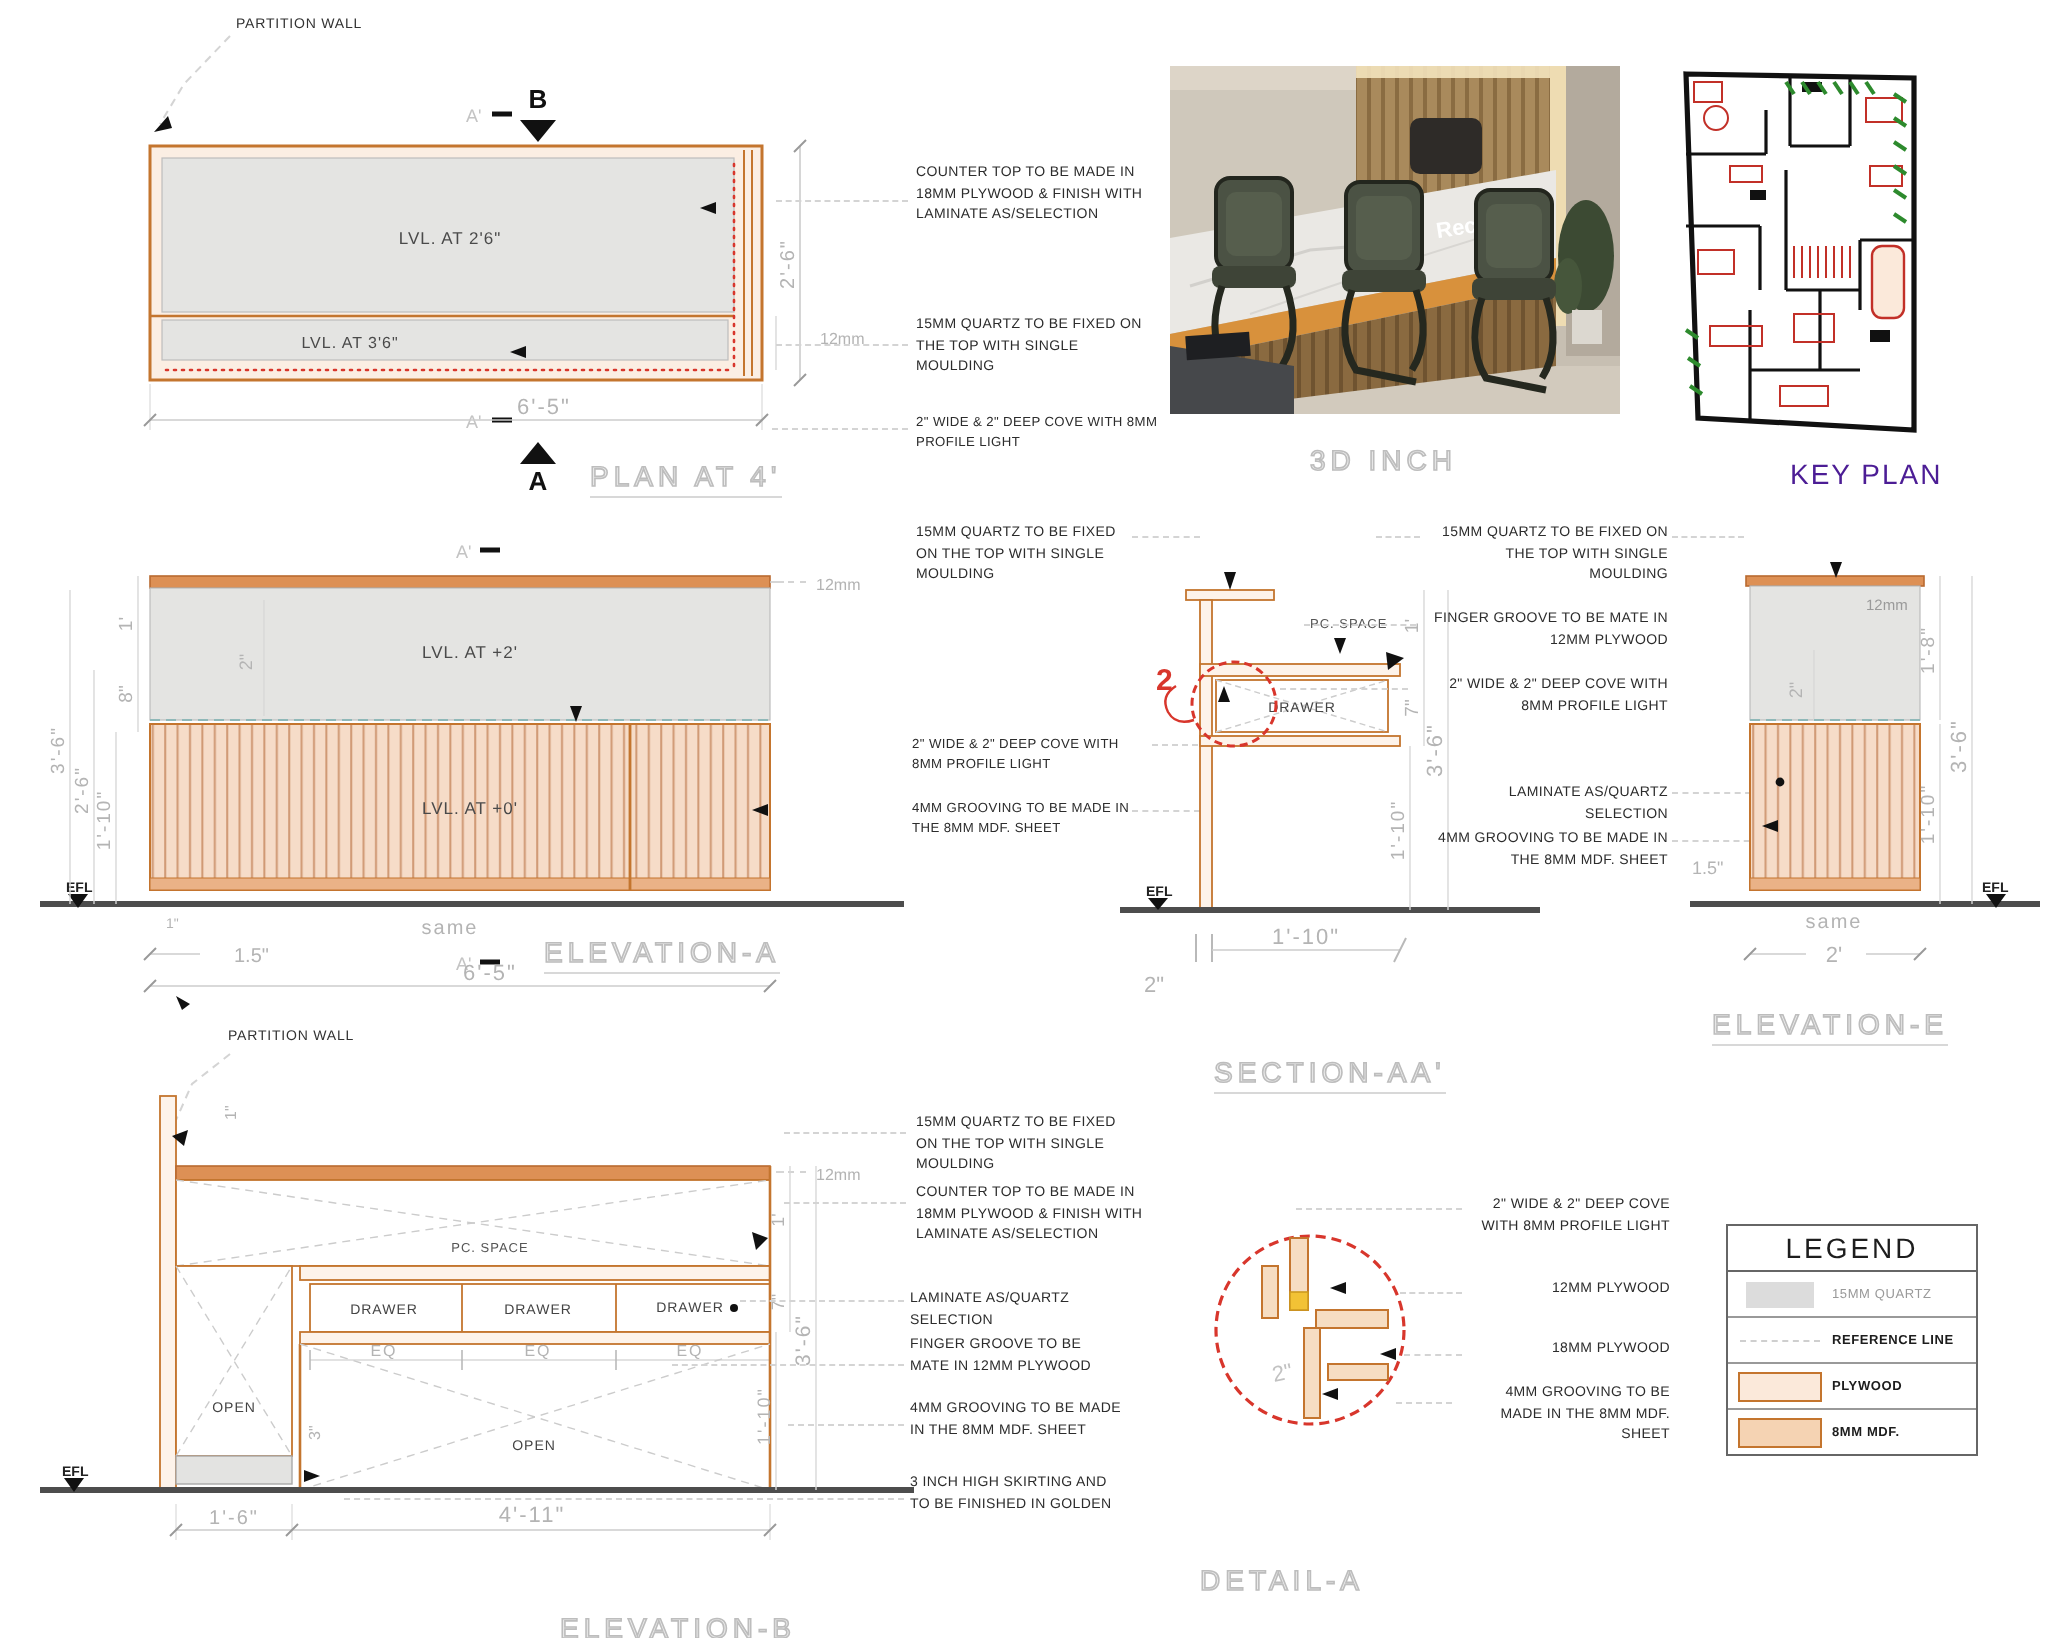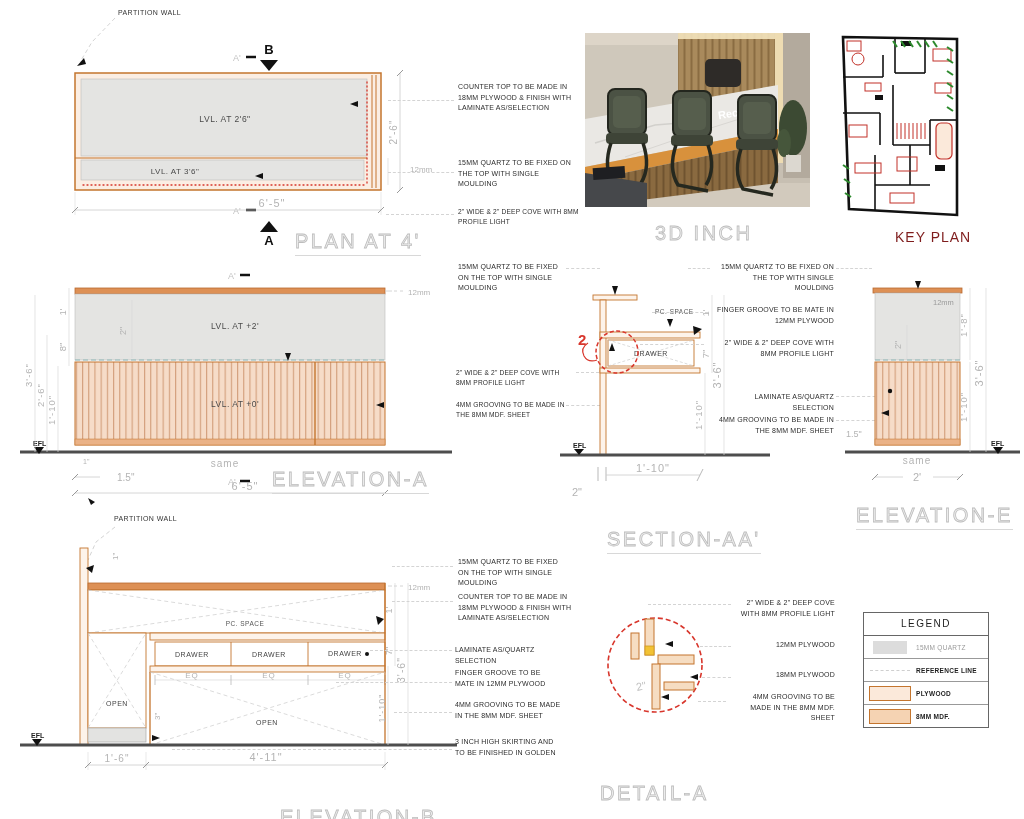--- a/index.html
+++ b/index.html
@@ -4,26 +4,26 @@
 <style>
   html,body{margin:0;padding:0;background:#fff}
   .canvas{position:relative;width:1024px;height:819px;background:#fff;overflow:hidden;
           font-family:"Liberation Sans",sans-serif}
   svg{position:absolute;overflow:visible}
   svg text{font-family:"Liberation Sans",sans-serif}
   .ann{position:absolute;font-size:7px;line-height:1.5;letter-spacing:.2px;color:#2c2c2c}
   .ann.r{text-align:right}
   .ptn{position:absolute;font-size:7px;letter-spacing:.4px;color:#333}
   .leader{position:absolute;border-top:1px dashed #d4d4d4;height:0}
-  .title{position:absolute;font-size:20px;letter-spacing:2.5px;color:#ececec;
+  .title{position:absolute;font-size:14px;letter-spacing:2.5px;color:#ececec;
          -webkit-text-stroke:.8px #bdbdbd;white-space:nowrap}
   .title.u{border-bottom:1.5px solid #d8d8d8;padding-bottom:2px}
-  .title.red{color:#7f1d1d;-webkit-text-stroke:0;letter-spacing:1px;font-size:14px}
+  .title.red{color:#4c1d95;-webkit-text-stroke:0;letter-spacing:1px;font-size:14px}
   .legend{position:absolute;left:863px;top:612px;width:124px;border:1px solid #666;background:#fff}
-  .legend .hdr{height:22px;line-height:22px;text-align:center;font-size:10px;letter-spacing:1.5px;
+  .legend .hdr{height:22px;line-height:22px;text-align:center;font-size:14px;letter-spacing:1.5px;
                color:#1d1d1d;border-bottom:1px solid #666}
   .legend .row{display:flex;align-items:center;height:22px;border-bottom:1px solid #999}
   .legend .row:last-child{border-bottom:none}
   .legend .swc{width:52px;display:flex;justify-content:center;align-items:center}
   .legend .lbl{flex:1;font-size:6.5px;font-weight:bold;color:#1d1d1d;letter-spacing:.3px}
   .legend .row.muted .lbl{color:#9a9a9a;font-weight:normal}
   .sw-quartz{width:34px;height:13px;background:#dcdcdc}
   .sw-refline{width:40px;height:0;border-top:1.2px dashed #cfcfcf}
   .sw-plywood{width:40px;height:13px;background:#fbe9da;border:1.3px solid #c4752e}
   .sw-mdf{width:40px;height:13px;background:#f5d3b3;border:1.3px solid #c4752e}

